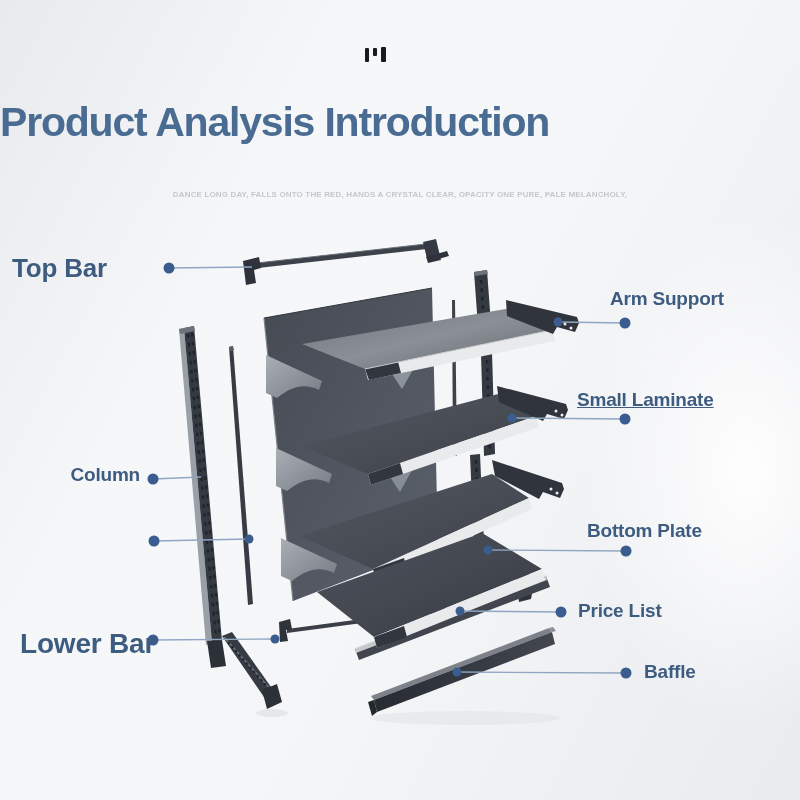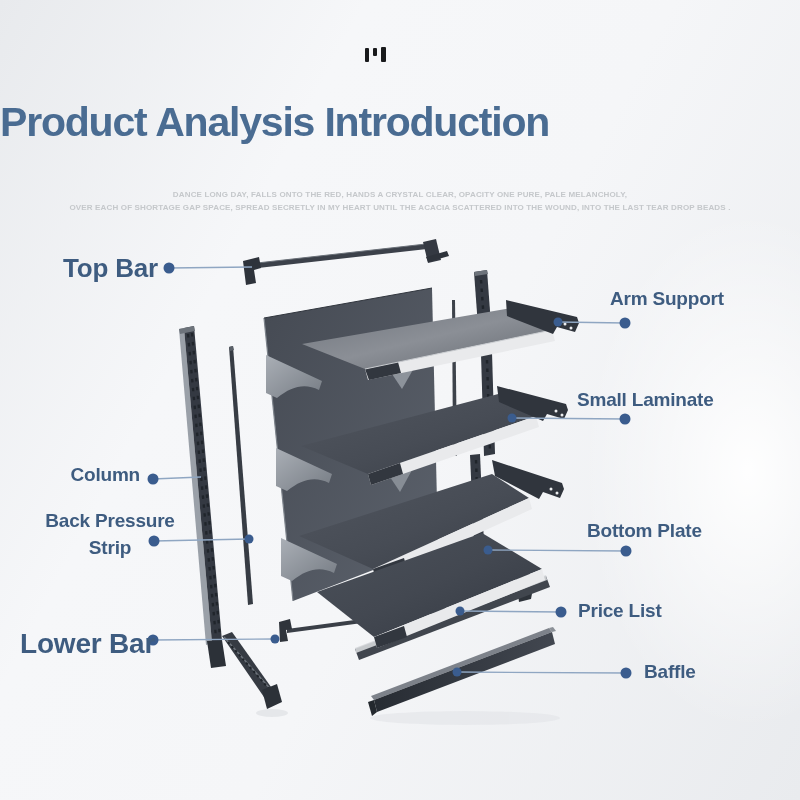--- a/index.html
+++ b/index.html
@@ -26,23 +26,23 @@
     font-size:8px;line-height:12.5px;letter-spacing:.15px;color:#c5c8cb;font-weight:700;margin-top:16px;
   }
   .subtitle div{white-space:nowrap;}
 
   svg.diagram{position:absolute;left:0;top:0;}
 
   .part-label{
     position:absolute;color:#3e5c80;font-weight:700;font-size:19px;letter-spacing:-.2px;
     white-space:nowrap;
   }
-  .lab-top-bar{left:20px;top:253px;width:138px;text-align:right;font-size:26px;}
+  .lab-top-bar{left:12px;top:253px;width:138px;text-align:left;font-size:26px;}
   .lab-arm-support{left:610px;top:288px;}
-  .lab-small-laminate{left:577px;top:389px;}
+  .lab-small-laminate{left:577px;top:389px;text-decoration:underline;}
   .lab-column{left:20px;top:464px;width:120px;text-align:right;}
   .lab-bps{left:25px;top:507px;width:170px;text-align:center;line-height:27px;white-space:normal;}
   .lab-bottom-plate{left:587px;top:520px;}
   .lab-price-list{left:578px;top:600px;}
   .lab-lower-bar{left:20px;top:628px;width:123px;text-align:right;font-size:28px;}
   .lab-baffle{left:644px;top:661px;}
 </style>
 </head>
 <body>
 
@@ -51,21 +51,20 @@
   <div class="glyph">
     <i class="b1"></i>
       <i class="b2"></i>
       <i class="b3"></i>
   </div>
 
   <div class="title">Product Analysis Introduction</div>
 
   <div class="subtitle">
     <div>DANCE LONG DAY, FALLS ONTO THE RED, HANDS A CRYSTAL CLEAR, OPACITY ONE PURE, PALE MELANCHOLY,</div>
-    <div>OVER EACH OF SHORTAGE GAP SPACE, SPREAD SECRETLY IN MY HEART UNTIL THE ACACIA SCATTERED INTO THE WOUND, INTO THE LAST TEAR DROP BEADS .</div>
   </div>
 
   <svg class="diagram" width="800" height="800" viewBox="0 0 800 800">
     <defs>
       <linearGradient id="panelG" x1="0" y1="0" x2="1" y2="1">
         <stop offset="0" stop-color="#454a53"></stop>
           <stop offset="1" stop-color="#5c626c"></stop>
       </linearGradient>
       <linearGradient id="shelf1G" x1="0" y1="0" x2="1" y2="1">
         <stop offset="0" stop-color="#70757d"></stop>
@@ -262,19 +261,18 @@
         <circle cx="457" cy="672" r="4.5" stroke="none"></circle>
           <circle cx="626" cy="673" r="5.5" stroke="none"></circle>
       </g>
     </g>
   </svg>
 
   <div class="part-label lab-top-bar">Top Bar</div>
   <div class="part-label lab-arm-support">Arm Support</div>
   <div class="part-label lab-small-laminate">Small Laminate</div>
   <div class="part-label lab-column">Column</div>
-  <div class="part-label lab-bps">Back Pressure Strip</div>
   <div class="part-label lab-price-list">Price List</div>
   <div class="part-label lab-bottom-plate">Bottom Plate</div>
   <div class="part-label lab-lower-bar">Lower Bar</div>
   <div class="part-label lab-baffle">Baffle</div>
 
 </div>
 
 </body></html>

